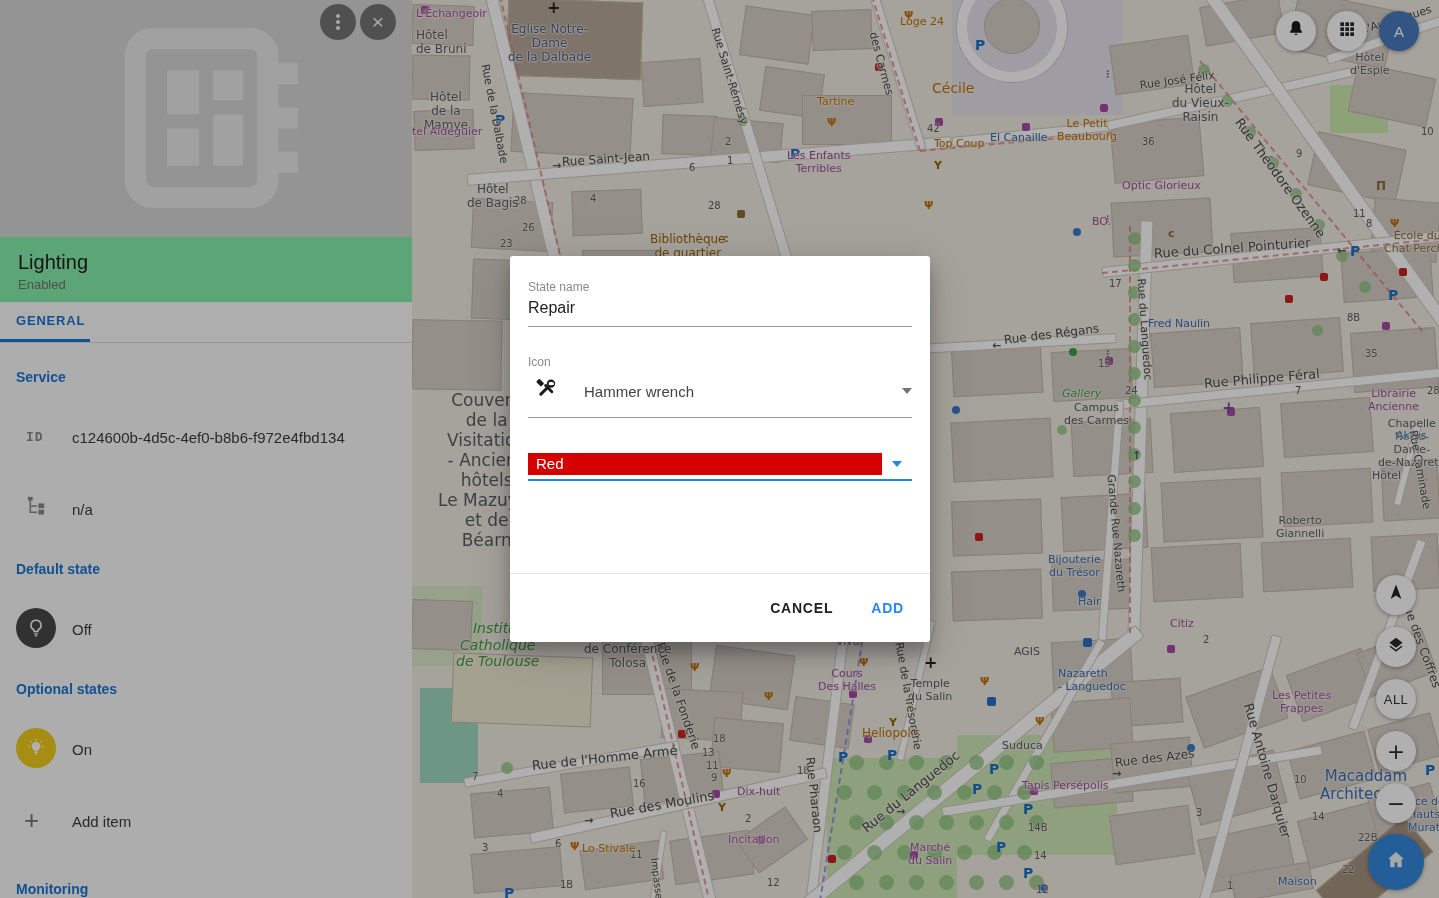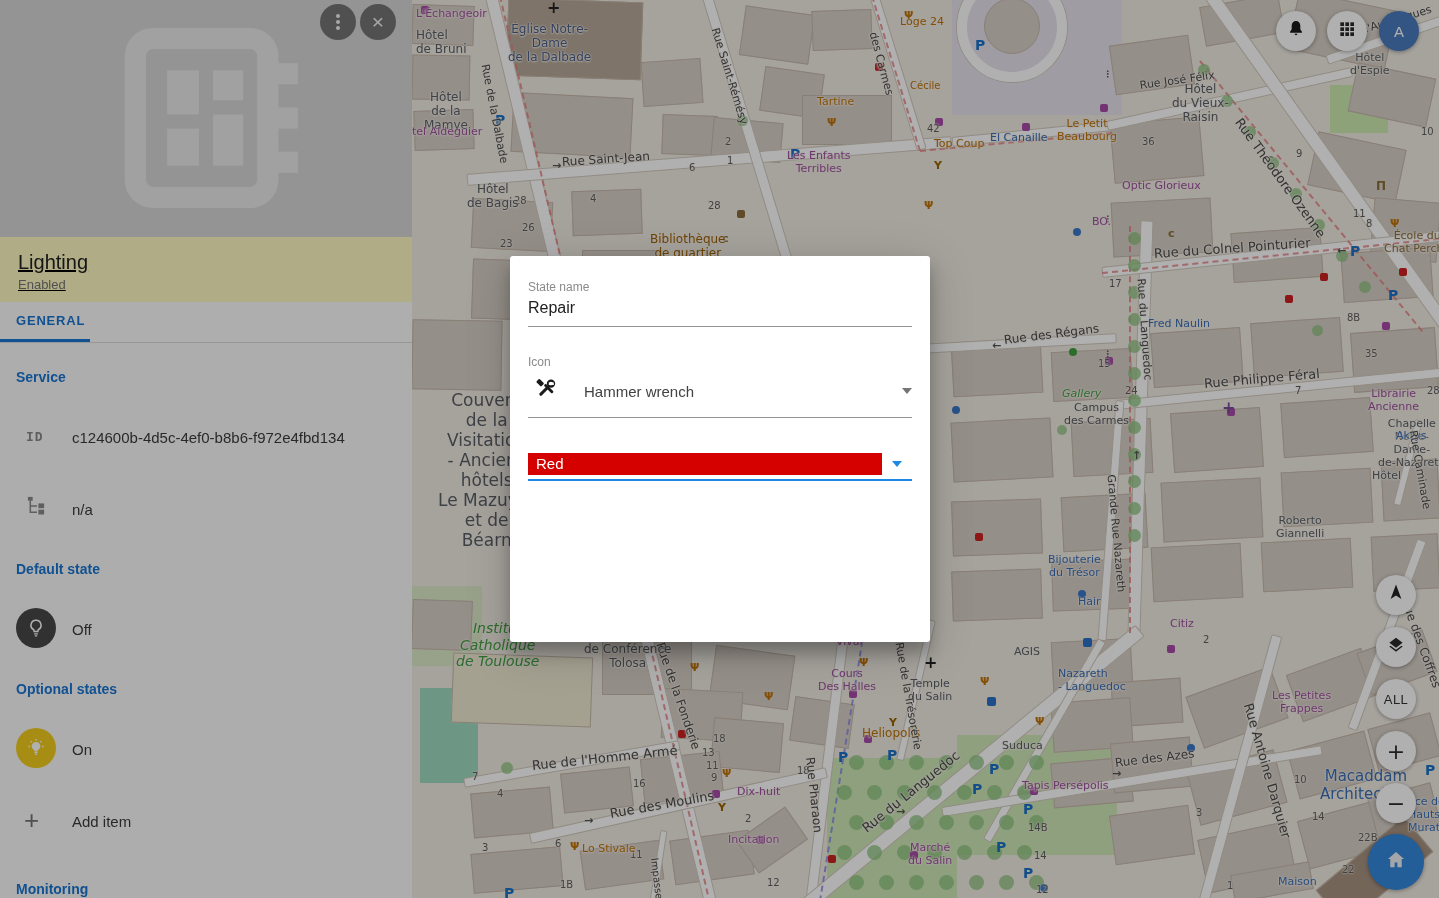--- a/index.html
+++ b/index.html
@@ -26,21 +26,21 @@
   
   #sidebar { position:absolute; left:0; top:0; width:412px; height:898px; background:#fbfbfb; }
   #sb-image { position:relative; width:412px; height:237px; background:#d7d7d7; }
   #sb-image svg { position:absolute; left:88px; top:12px; }
   .sb-circle-btn { position:absolute; width:36px; height:36px; border-radius:50%;
     background:#757575; display:flex; align-items:center; justify-content:center; cursor:pointer; }
   #sb-dots-btn { left:320px; top:4px; }
   #sb-close-btn { left:360px; top:4px; color:#f3f3f3; font-size:21px; }
   .vdots { width:4px; height:4px; border-radius:50%; background:#f3f3f3;
     box-shadow:0 -6px 0 #f3f3f3, 0 6px 0 #f3f3f3; }
-  #sb-title-block { padding:14px 18px 10px 18px; background:#fef9c3;text-decoration:underline; }
+  #sb-title-block { padding:14px 18px 10px 18px; background:#86efac; }
   #sb-title { font-size:20px; color:#212121; font-weight:500; }
   #sb-status { font-size:13px; color:#757575; margin-top:3px; }
   #sb-tabs { position:relative; height:41px; background:#fdfdfd; border-bottom:1px solid #d9d9d9; }
   #sb-tab-general { position:absolute; left:16px; top:11px; font-size:13px; font-weight:bold;
     letter-spacing:.8px; color:#1976d2; cursor:pointer; }
   #sb-tab-underline { position:absolute; left:0; bottom:0; width:90px; height:3px; background:#1976d2; }
   .sb-section { position:absolute; left:16px; font-size:14px; font-weight:bold; color:#1976d2; }
   .sb-row-icon { position:absolute; left:26px; color:#8a8a8a; }
   .sb-row-val { position:absolute; left:72px; font-size:15px; color:#3c3c3c; }
   .state-circle { position:absolute; left:16px; width:40px; height:40px; border-radius:50%;
@@ -419,21 +419,21 @@
 de Bagis</div>
         <div class="map-label" style="left: 238px; top: 232px; font-size: 12px; color: #a16207; text-align: center;">Bibliothèque
 de quartier</div>
         <div class="map-label" style="left: 375px; top: 150px; font-size: 11px; color: rgb(160, 80, 160); text-align: center;">Les Enfants
 Terribles</div>
         <div class="map-label" style="left: 405px; top: 96px; font-size: 11px; color: rgb(191, 114, 7);">Tartine</div>
         <div class="map-label" style="left: 522px; top: 138px; font-size: 11px; color: rgb(191, 114, 7);">Top Coup</div>
         <div class="map-label" style="left: 578px; top: 132px; font-size: 11px; color: rgb(58, 110, 181);">El Canaille</div>
         <div class="map-label" style="left: 645px; top: 118px; font-size: 11px; color: rgb(191, 114, 7); text-align: center;">Le Petit
 Beaubourg</div>
-        <div class="map-label" style="left: 498px; top: 80px; font-size: 10px; color: rgb(191, 114, 7);">Cécile</div>
+        <div class="map-label" style="left: 520px; top: 80px; font-size: 14px; color: rgb(191, 114, 7);">Cécile</div>
         <div class="map-label" style="left: 488px; top: 16px; font-size: 11px; color: rgb(191, 114, 7);">Loge 24</div>
         <div class="map-label" style="left: 460px; top: 26px; font-size: 11px; color: rgb(74, 74, 74); transform: rotate(75deg);">des Carmes</div>
         <div class="map-label" style="left: 728px; top: 80px; font-size: 11px; color: rgb(74, 74, 74); transform: rotate(-8deg);">Rue José Félix</div>
         <div class="map-label" style="left: 938px; top: 52px; font-size: 11px; color: rgb(90, 95, 102); text-align: center;">Hôtel
 d'Espie</div>
         <div class="map-label" style="left: 926px; top: 32px; font-size: 11px; color: rgb(74, 74, 74); transform: rotate(-17deg);">Rue d'Aussargues</div>
         <div class="map-label" style="left: 826px; top: 112px; font-size: 13px; color: rgb(74, 74, 74); transform: rotate(54deg);">Rue Théodore Ozenne</div>
         <div class="map-label" style="left: 760px; top: 82px; font-size: 12px; color: rgb(90, 95, 102); text-align: center;">Hôtel
 du Vieux-
 Raisin</div>
@@ -663,15 +663,19 @@
       </div>
       <div class="fld-gap"></div>
       <div id="color-row">
         <div id="color-bar">Red</div>
         <div id="color-caret-wrap">
             <span class="caret blue"></span>
           </div>
       </div>
       <div id="color-underline"></div>
     </div>
+    <div id="dlg-footer">
+      <span class="dlg-btn" id="btn-cancel">CANCEL</span>
+      <span class="dlg-btn" id="btn-add">ADD</span>
+    </div>
   </div>
 
 </div>
 
 </body></html>

